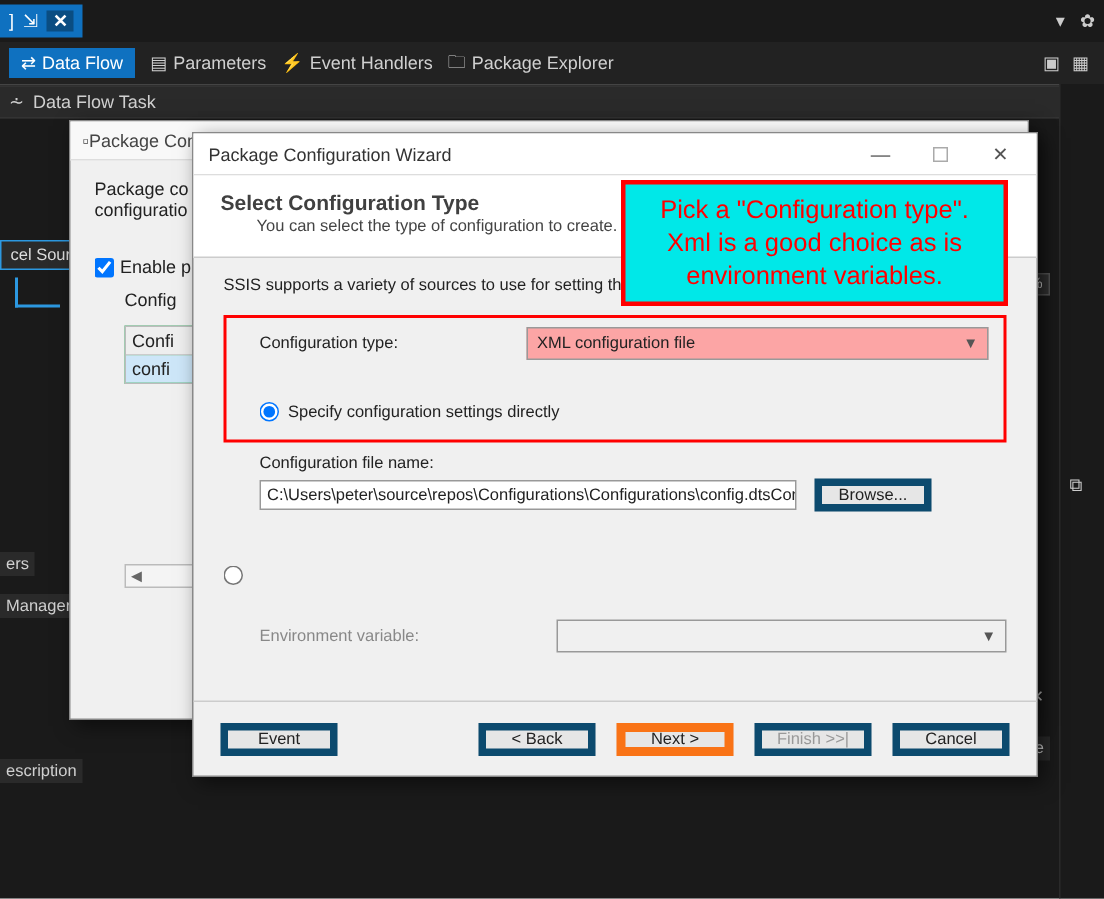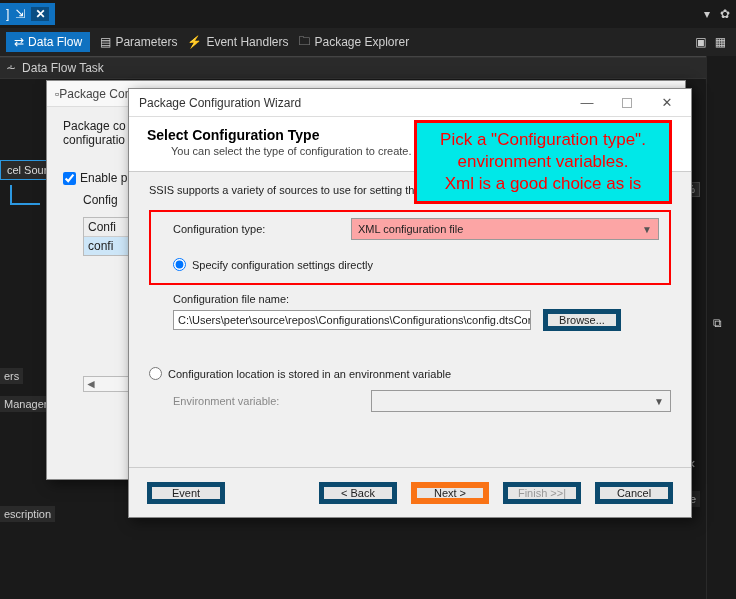--- a/index.html
+++ b/index.html
@@ -190,21 +190,21 @@
     align-items: center;
     justify-content: center;
     color: #555;
     font-size: 13px;
   }
   .wizard-header {
     background: #fff;
     padding: 10px 18px 14px 18px;
     border-bottom: 1px solid #ccc;
   }
-  .wizard-header .h1 { font-weight: bold; font-size: 14px; color: #000000; }
+  .wizard-header .h1 { font-weight: bold; font-size: 14px; color: #404040; }
   .wizard-header .sub { font-size: 11px; color: #444; margin-left: 24px; margin-top: 2px;}
   .wizard-body {
     padding: 12px 20px 0 20px;
     flex: 1;
     color: #222;
     position: relative;
   }
   .support-line { font-size: 11px; margin-bottom: 14px;}
   .red-box1 {
     border: 2px solid #ff0000;
@@ -227,21 +227,21 @@
     font-size: 11px;
     position: relative;
   }
   .select.disabled { color: #888; background: #f0f0f0;}
   .select .chev {
     position: absolute;
     right: 6px;
     font-size: 10px;
     color: #555;
   }
-  .radio-row { display: flex; align-items: center; gap: 6px; margin-top: 18px; font-size: 11px;}
+  .radio-row { display: flex; align-items: center; gap: 6px; margin-top: 28px; font-size: 11px;}
   .radio-row input { margin: 0; }
   .indent { margin-left: 24px; margin-top: 8px;}
   .file-label { font-size: 11px; margin-bottom: 4px;}
   .file-row { display: flex; gap: 12px; align-items: center; }
   .file-input {
     border: 1px solid #999;
     background: #fff;
     height: 20px;
     width: 358px;
     padding: 0 4px;
@@ -432,23 +432,22 @@
           <span>C:\Users\peter\source\repos\Configurations\Configurations\config.dtsConfig</span>
         </div>
         <div class="btn">
             <span>Browse...</span>
           </div>
       </div>
     </div>
 
     <div class="radio-row" style="margin-top:36px;">
       <input type="radio" style="">
-      <span>Configuration location is stored in an environment variable</span>
-    </div>
-    <div class="row-ct indent" style="margin-top:10px;">
+    </div>
+    <div class="row-ct indent" style="margin-top:23px;">
       <div class="env-label">Environment variable:</div>
       <div class="select disabled">
         <span></span>
         <span class="chev">▼</span>
       </div>
     </div>
   </div>
   <div class="wizard-footer">
     <div class="btn">
         <span>Event</span>
@@ -465,15 +464,15 @@
         </div>
       <div class="btn">
           <span>Cancel</span>
         </div>
     </div>
   </div>
 </div>
 
 <div class="callout">
   <div>Pick a "Configuration type".</div>
+  <div>Xml is a good choice as is</div>
   <div>environment variables.</div>
-  <div>Xml is a good choice as is</div>
 </div>
 
 </body></html>

